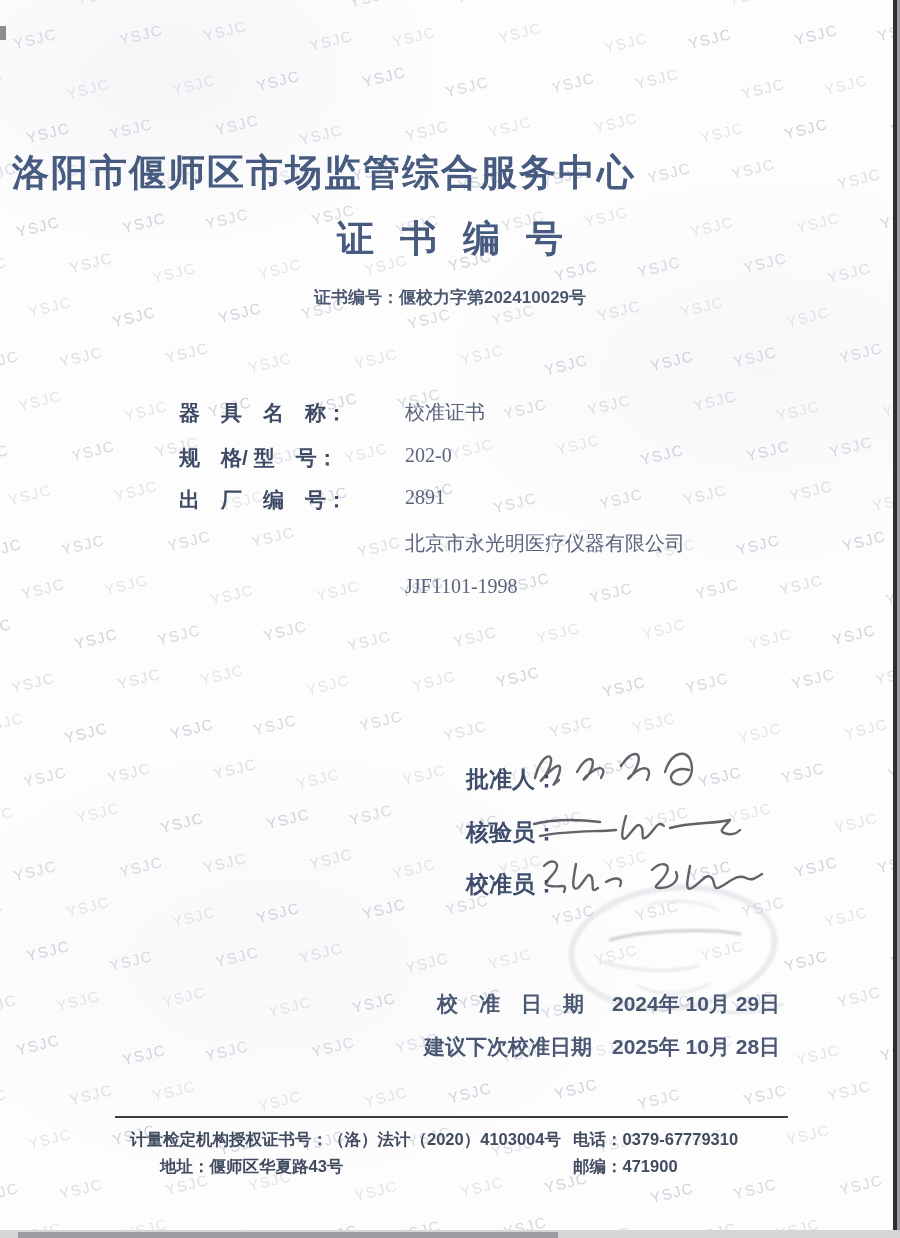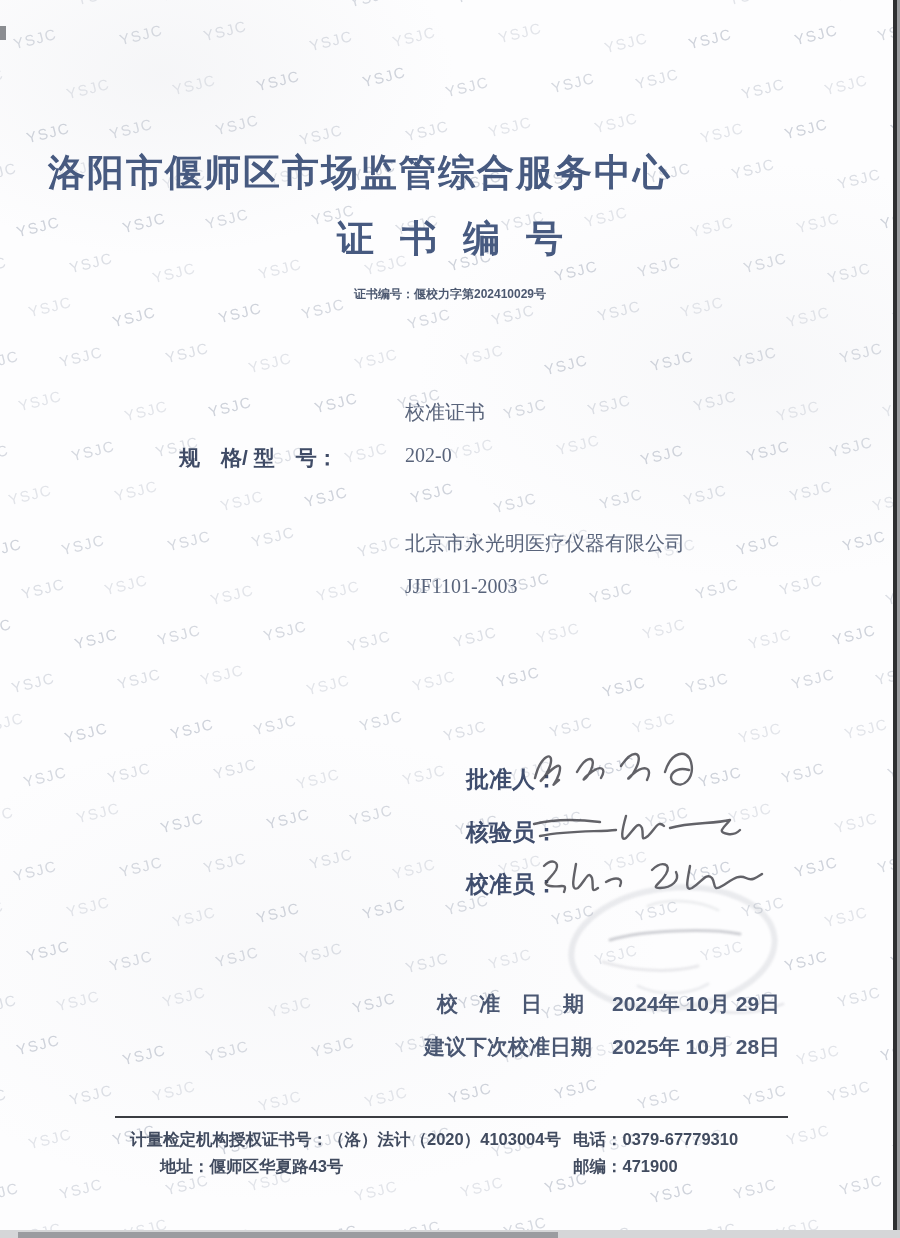--- a/index.html
+++ b/index.html
@@ -13,26 +13,26 @@
   #blotch1{left:0;top:0;width:900px;height:1238px;
     background:
       radial-gradient(420px 260px at 18% 6%, rgba(205,208,214,0.16), rgba(205,208,214,0) 70%),
       radial-gradient(500px 300px at 85% 30%, rgba(205,208,214,0.12), rgba(205,208,214,0) 70%),
       radial-gradient(560px 340px at 30% 78%, rgba(205,208,214,0.10), rgba(205,208,214,0) 70%);}
   
   #wm-layer{position:absolute;left:0;top:0;width:900px;height:1238px;overflow:hidden;pointer-events:none;}
   .wm{position:absolute;font-size:15px;letter-spacing:1.5px;color:#aab1bf;
       transform:rotate(-14deg);white-space:nowrap;font-weight:500;}
   
-  .org-title{position:absolute;left:0;top:148px;width:720px;text-align:center;
+  .org-title{position:absolute;left:12px;top:148px;width:720px;
     font-size:37px;font-weight:bold;letter-spacing:2px;color:#475a80;}
   .doc-title{position:absolute;left:0;top:214px;width:900px;text-align:center;
     font-size:37px;font-weight:bold;letter-spacing:26px;text-indent:26px;color:#475a80;}
   .cert-no{position:absolute;left:0;top:286px;width:900px;text-align:center;
-    font-size:12px;font-weight:600;color:#4c5870;}
+    font-size:17px;font-weight:600;color:#4c5870;}
   
   .frow{position:absolute;left:0;width:900px;height:30px;}
   .flabel{position:absolute;left:179px;font-size:21px;font-weight:bold;color:#3f4b66;white-space:pre;}
   .fvalue{position:absolute;left:405px;font-size:20px;color:#59647b;
     font-family:"Liberation Serif","DejaVu Serif",serif;white-space:pre;}
   #frow0{top:356px}#frow1{top:399px}#frow2{top:444px}
   #frow3{top:486px}#frow4{top:530px}#frow5{top:575px}
   
   .srow{position:absolute;left:0;width:900px;}
   .slabel{position:absolute;left:466px;font-size:23px;font-weight:bold;color:#3f4d6d;}
@@ -349,31 +349,36 @@
       <span class="wm" style="left: 776px; top: 1220px; opacity: 0.32;">YSJC</span>
       <span class="wm" style="left: 882px; top: 1230px; opacity: 0.32;">YSJC</span>
     </div>
   <div id="blotch1" class="blotch"></div>
 
   <div class="org-title">洛阳市偃师区市场监管综合服务中心</div>
   <div class="doc-title">证书编号</div>
   <div class="cert-no">证书编号：偃校力字第202410029号</div>
 
   <div class="frow" id="frow1">
+    <span class="flabel">器　具　名　称：</span>
     <span class="fvalue">校准证书</span>
   </div>
   <div class="frow" id="frow2">
     <span class="flabel">规　格/ 型　号：</span>
     <span class="fvalue">202-0</span>
   </div>
+  <div class="frow" id="frow3">
+    <span class="flabel">出　厂　编　号：</span>
+    <span class="fvalue">2891</span>
+  </div>
   <div class="frow" id="frow4">
     <span class="fvalue">北京市永光明医疗仪器有限公司</span>
   </div>
   <div class="frow" id="frow5">
-    <span class="fvalue">JJF1101-2003</span>
+    <span class="fvalue">JJF1101-1998</span>
   </div>
 
   <div class="srow" id="srow0">
     <span class="slabel">批准人：</span>
   </div>
   <svg id="sig0" class="sig-svg" width="190" height="64" viewBox="0 0 190 64">
     <path d="M10 40 C16 16 30 12 25 28 C20 42 10 48 20 38 C30 28 38 22 34 36 C30 48 24 50 34 42"></path>
     <path d="M52 34 C62 16 72 18 66 32 C60 44 54 44 64 36 C76 26 82 30 76 40"></path>
     <path d="M96 28 C108 10 118 14 112 28 C106 42 98 44 108 36 C120 26 128 30 122 42"></path>
     <path d="M140 34 C146 14 162 10 166 24 C170 40 158 52 148 44 C142 38 150 28 164 32"></path>

